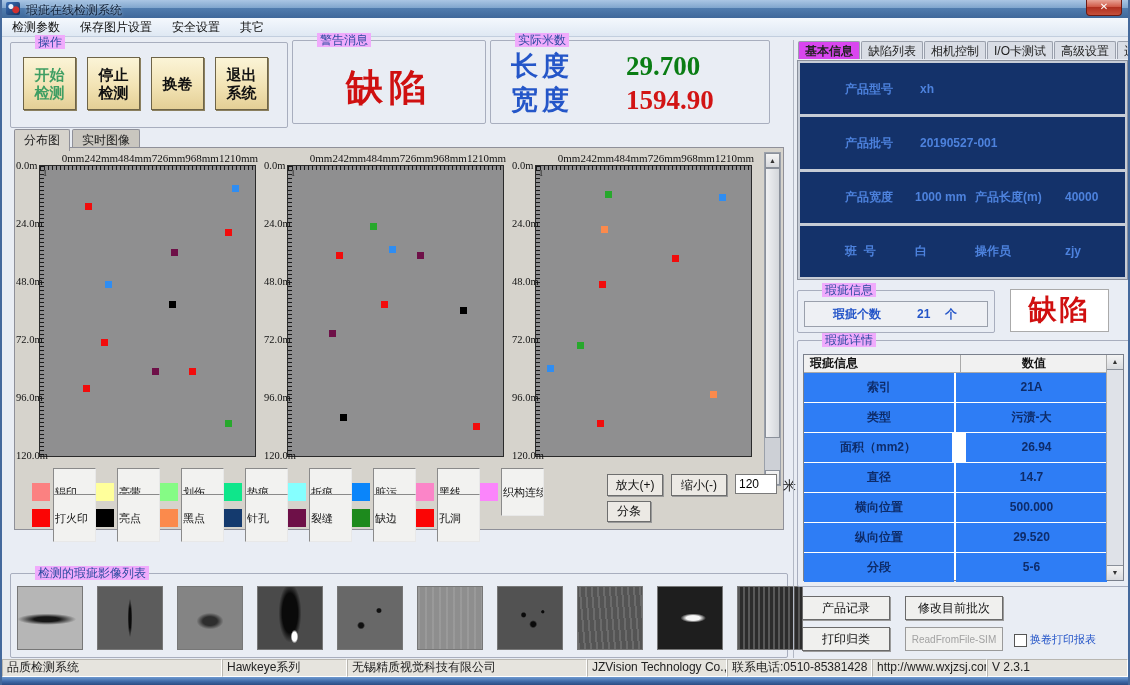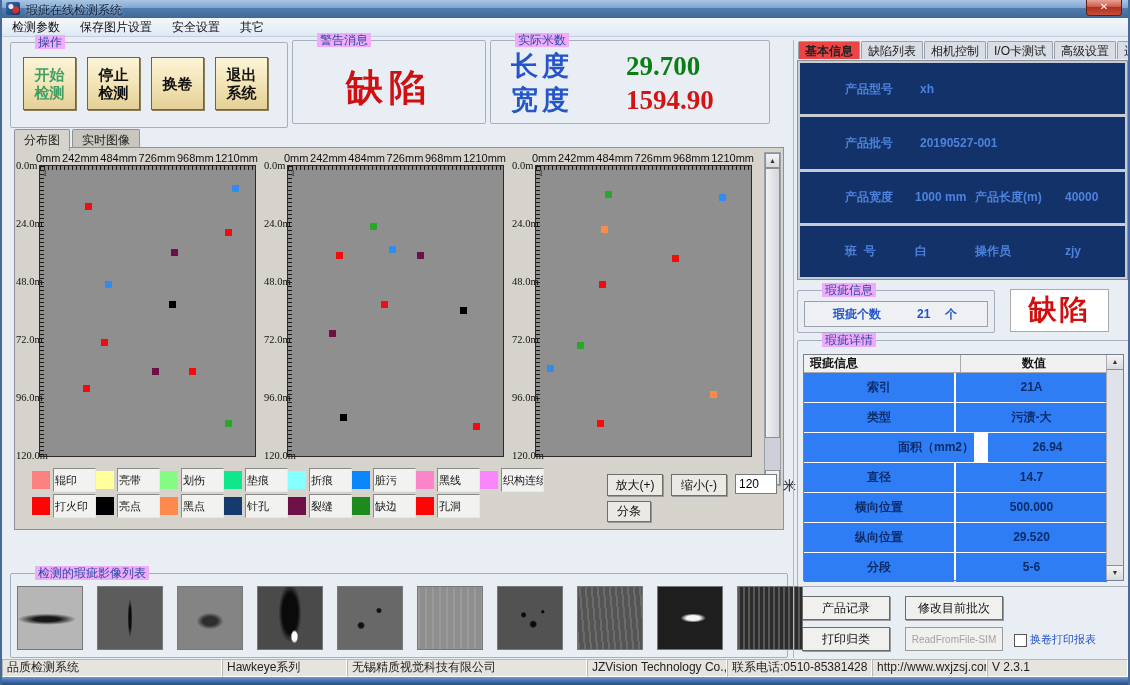--- a/index.html
+++ b/index.html
@@ -39,22 +39,22 @@
   .meter-value{font-size:27px;font-weight:bold;font-family:"Liberation Serif","DejaVu Serif",serif;}
   
   .view-tabs{position:absolute;left:12px;top:129px;height:19px;display:flex;}
   .vtab{font-size:12px;padding:2px 9px 0 9px;border:1px solid #8f9099;border-bottom:none;
     background:#c9c6bf;color:#222;margin-right:2px;border-radius:2px 2px 0 0;cursor:pointer;}
   .vtab.active{background:#d6d3cc;position:relative;z-index:3;height:19px;}
   .tab-page{position:absolute;left:12px;top:147px;width:770px;height:383px;
     background:#d6d3cc;border:1px solid #8f9099;box-sizing:border-box;}
   
   .plot{position:absolute;top:0;width:244px;height:318px;}
-  .xlabels{position:absolute;left:20px;top:5px;width:222px;display:flex;justify-content:space-between;
-    font-family:Liberation Sans, sans-serif;font-size:11px;color:#111;white-space:nowrap;}
+  .xlabels{position:absolute;left:20px;top:5px;width:222px;display:flex;justify-content:flex-end;
+    font-family:Liberation Serif, serif;font-size:11px;color:#111;white-space:nowrap;}
   .prect{position:absolute;left:23px;top:18px;width:215px;height:290px;background:#8f8f90;border:1px solid #2a2a2a;}
   .prect::before{content:"";position:absolute;left:0;right:0;top:0;height:4px;
     background:repeating-linear-gradient(90deg,#1a1a1a 0 1px,transparent 1px 4px);}
   .prect::after{content:"";position:absolute;left:0;top:0;bottom:0;width:4px;
     background:repeating-linear-gradient(180deg,#1a1a1a 0 1px,transparent 1px 4px);}
   .ylab{position:absolute;left:0;width:23px;font-family:"Liberation Serif","DejaVu Serif",serif;
     font-size:10.5px;color:#111;white-space:nowrap;}
   .ysub{position:absolute;font-size:8px;color:#111;font-family:"Liberation Serif",serif;}
   .pt{position:absolute;width:7px;height:7px;}
   
@@ -62,41 +62,41 @@
   .sbtn{position:absolute;left:0;width:15px;height:15px;background:linear-gradient(180deg,#f4f4f4,#d8dade);
     border:1px solid #8a909a;font-size:7px;text-align:center;line-height:14px;color:#333;cursor:pointer;box-sizing:border-box;}
   .sthumb{position:absolute;left:0;width:15px;background:linear-gradient(90deg,#f0f1f3,#d4d7db);
     border:1px solid #8a909a;box-sizing:border-box;cursor:pointer;}
   
   .legend-row{position:absolute;left:30px;display:flex;}
   .lg-item{width:64px;display:flex;align-items:center;}
   .lg-sq{width:18px;height:18px;flex:none;}
   .lg-box{margin-left:3px;width:40px;height:14px;background:#f2f2f0;border:1px solid #8a8a8a;
     border-right-color:#e8e8e8;border-bottom-color:#e8e8e8;font-size:11px;line-height:14px;
-    padding:4px 1px;overflow:hidden;white-space:nowrap;color:#111;}
+    padding:16px 1px;overflow:hidden;white-space:nowrap;color:#111;}
   
   .sm-btn{position:absolute;background:#ece9e4;border:1px solid #6e6e6e;box-shadow:1px 1px 0 #999;
     font-size:12px;color:#111;text-align:center;cursor:pointer;padding:0;font-family:"Liberation Sans",sans-serif;}
   .txt-input{position:absolute;border:1px solid #7a7a7a;background:#fff;font-size:12px;padding:1px 3px;
     font-family:"Liberation Sans",sans-serif;box-sizing:border-box;}
   
   .thumb-row{position:absolute;left:6px;top:12px;display:flex;gap:14px;}
   .thumb{width:64px;height:62px;border:1px solid #777;}
   
   .statusbar{position:absolute;left:0;top:659px;width:100%;height:18px;background:#e6e4de;display:flex;}
   .status-seg{border:1px solid #b8b6b0;border-right-color:#fff;border-bottom-color:#fff;
     font-size:12px;color:#222;padding:0 4px;line-height:15px;white-space:nowrap;overflow:hidden;box-sizing:border-box;}
   .taskbar{position:absolute;left:0;top:677px;width:100%;height:8px;
     background:linear-gradient(180deg,#6f9ad0,#3c66a4 60%,#2c4c82);}
   
   .rdivider{position:absolute;left:791px;top:40px;width:1px;height:618px;background:#b2b8c4;}
   .rtabs{position:absolute;left:796px;top:41px;display:flex;height:18px;}
   .rtab{font-size:12px;color:#222;padding:1px 6px 0 6px;border:1px solid #9aa0ac;border-bottom:none;
     background:#d9dde5;margin-right:1px;border-radius:2px 2px 0 0;cursor:pointer;white-space:nowrap;}
-  .rtab.active{background:#ef4444;font-weight:bold;}
+  .rtab.active{background:#d946ef;font-weight:bold;}
   .info-panel{position:absolute;left:795px;top:60px;width:331px;height:220px;background:#c6ccd6;
     border:1px solid #8a909c;box-sizing:border-box;display:flex;flex-direction:column;gap:3px;padding:2px;}
   .band{flex:1;background:#14326a;position:relative;}
   .band span{position:absolute;top:50%;transform:translateY(-50%);color:#4d82dd;font-size:12px;
     font-weight:bold;white-space:pre;}
   .dcount-box{position:absolute;left:6px;top:10px;right:6px;bottom:5px;border:1px solid #9aa0ac;background:#eef0f4;}
   .dcount-box span{position:absolute;top:50%;transform:translateY(-50%);color:#2455c8;font-size:12px;font-weight:bold;}
   .alarm-box{position:absolute;left:1008px;top:289px;width:97px;height:41px;background:#fff;border:1px solid #aaa;
     color:#d01010;font-size:28px;font-weight:bold;text-align:center;line-height:40px;letter-spacing:3px;}
   .dtable{position:absolute;left:5px;top:13px;right:5px;bottom:5px;background:#fff;border:1px solid #7a808c;}
@@ -406,21 +406,21 @@
       <div class="dt-rows" id="dt-rows">
           <div class="dt-row">
             <div class="dt-cell" style="width: 150px; margin-right: 2px;">索引</div>
             <div class="dt-cell" style="flex: 1 1 0%;">21A</div>
           </div>
           <div class="dt-row">
             <div class="dt-cell" style="width: 150px; margin-right: 2px;">类型</div>
             <div class="dt-cell" style="flex: 1 1 0%;">污渍-大</div>
           </div>
           <div class="dt-row">
-            <div class="dt-cell" style="width: 170px; margin-right: 14px; text-align: right;">面积（mm2）</div>
+            <div class="dt-cell" style="width: 148px; margin-right: 14px;">面积（mm2）</div>
             <div class="dt-cell" style="flex: 1 1 0%;">26.94</div>
           </div>
           <div class="dt-row">
             <div class="dt-cell" style="width: 150px; margin-right: 2px;">直径</div>
             <div class="dt-cell" style="flex: 1 1 0%;">14.7</div>
           </div>
           <div class="dt-row">
             <div class="dt-cell" style="width: 150px; margin-right: 2px;">横向位置</div>
             <div class="dt-cell" style="flex: 1 1 0%;">500.000</div>
           </div>

